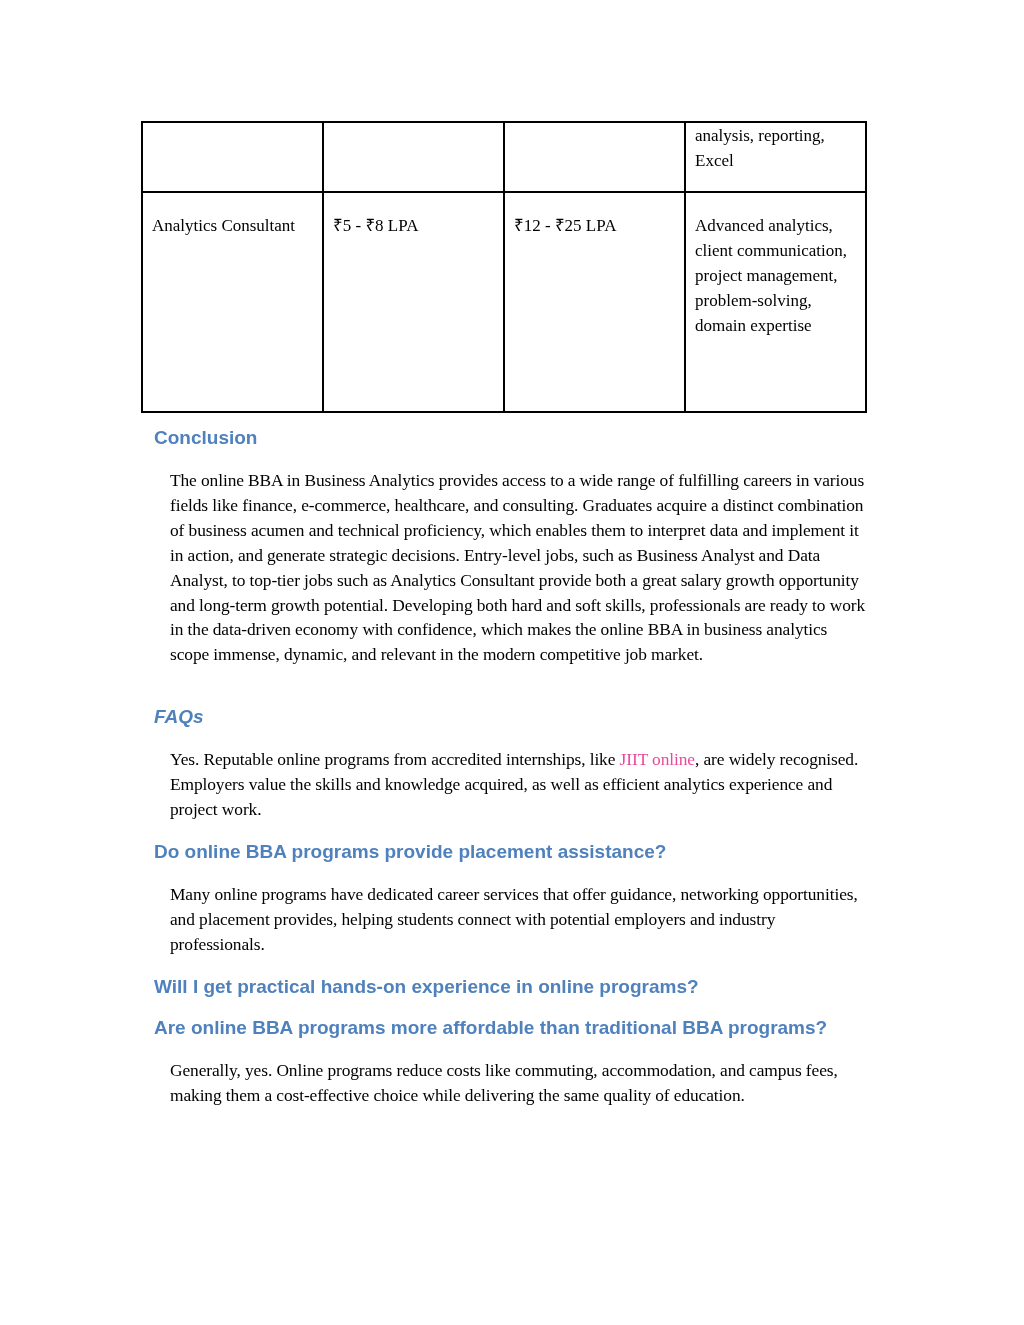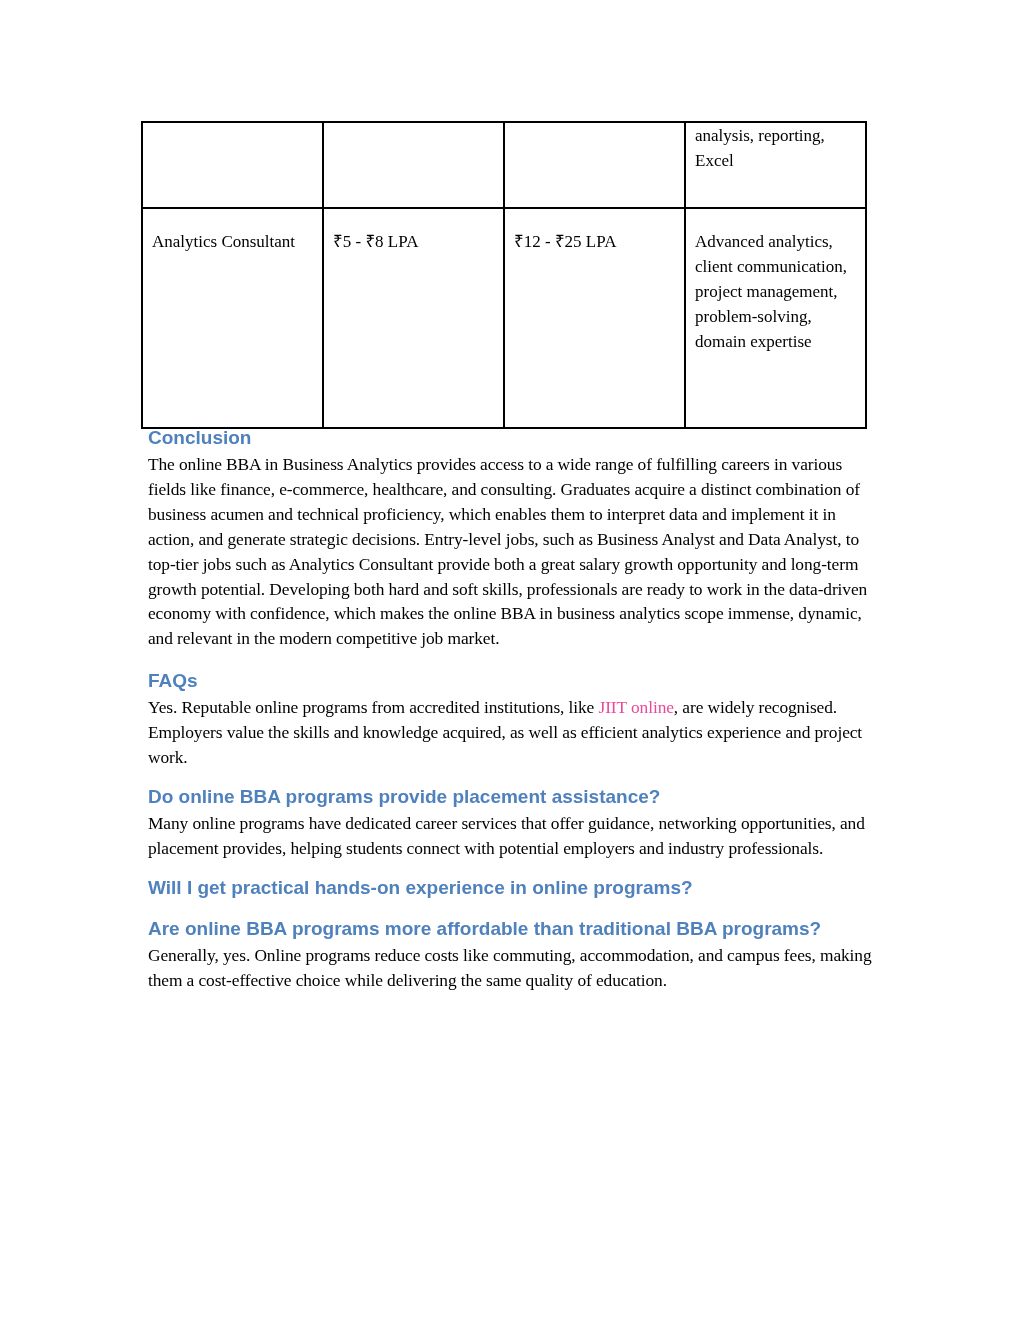--- a/index.html
+++ b/index.html
@@ -3,31 +3,31 @@
   <meta charset="utf-8">
   <style>
     html, body { margin: 0; padding: 0; background: #ffffff; }
     body { width: 1024px; height: 1325px; position: relative; overflow: hidden;
            font-family: "DejaVu Serif", "Liberation Serif", serif; color: #000; }
     .page { position: absolute; left: 0; top: 0; width: 1024px; height: 1325px; }
     table.salary { position: absolute; left: 141px; top: 121px; width: 724px;
                    border-collapse: collapse; table-layout: fixed; }
     table.salary td { border: 2px solid #000; vertical-align: top;
                       font-family: "Liberation Serif", serif; font-size: 17px;
-                      line-height: 25px; padding: 16px 9px; }
+                      line-height: 25px; padding: 0 9px; }
     table.salary tr.r1 td { height: 68px; padding-top: 0; }
     table.salary tr.r2 td { height: 198px; padding-top: 20px; padding-bottom: 0; }
     table.salary td.cont { padding-top: 0 !important; }
-    .content { position: absolute; left: 148px; top: 424px; width: 730px; }
+    .content { position: absolute; left: 154px; top: 424px; width: 730px; }
     h2 { font-family: "Liberation Sans", sans-serif; color: #4f81bd; font-weight: bold;
          font-size: 19px; margin: 0; line-height: 28px; }
     p { font-family: "Liberation Serif", serif; font-size: 17.4px; line-height: 24.9px;
-        margin: 0; letter-spacing: -0.1px; }
+        margin: 16px; letter-spacing: -0.1px; }
     a.link { color: #ec4899; text-decoration: none; }
-    .sp-faqs { margin-top: 16px; }
+    .sp-faqs { margin-top: 36px; font-style: italic; }
     .faq-q { margin-top: 13px; }
     .faq-q.first { margin-top: 16px; }
   </style>
 </head>
 <body>
 
 <div class="page">
 
   <table class="salary">
     <colgroup>
@@ -55,21 +55,21 @@
   <div class="content">
     <section>
       <h2>Conclusion</h2>
       <p>The online BBA in Business Analytics provides access to a wide range of fulfilling careers in various fields like finance, e-commerce, healthcare, and consulting. Graduates acquire a distinct combination of business acumen and technical proficiency, which enables them to interpret data and implement it in action, and generate strategic decisions. Entry-level jobs, such as Business Analyst and Data Analyst, to top-tier jobs such as Analytics Consultant provide both a great salary growth opportunity and long-term growth potential. Developing both hard and soft skills, professionals are ready to work in the data-driven economy with confidence, which makes the online BBA in business analytics scope immense, dynamic, and relevant in the modern competitive job market.</p>
     </section>
 
     <section>
       <h2 class="sp-faqs">FAQs</h2>
 
       <div>
-        <p><span>Yes. Reputable online programs from accredited institutions, like </span><a class="link" href="#">JIIT online</a><span>, are widely recognised. Employers value the skills and knowledge acquired, as well as efficient analytics experience and project work.</span></p>
+        <p><span>Yes. Reputable online programs from accredited internships, like </span><a class="link" href="#">JIIT online</a><span>, are widely recognised. Employers value the skills and knowledge acquired, as well as efficient analytics experience and project work.</span></p>
       </div>
 
       <div>
         <h2 class="faq-q">Do online BBA programs provide placement assistance?</h2>
         <p>Many online programs have dedicated career services that offer guidance, networking opportunities, and placement provides, helping students connect with potential employers and industry professionals.</p>
       </div>
 
       <div>
         <h2 class="faq-q">Will I get practical hands-on experience in online programs?</h2>
       </div>

